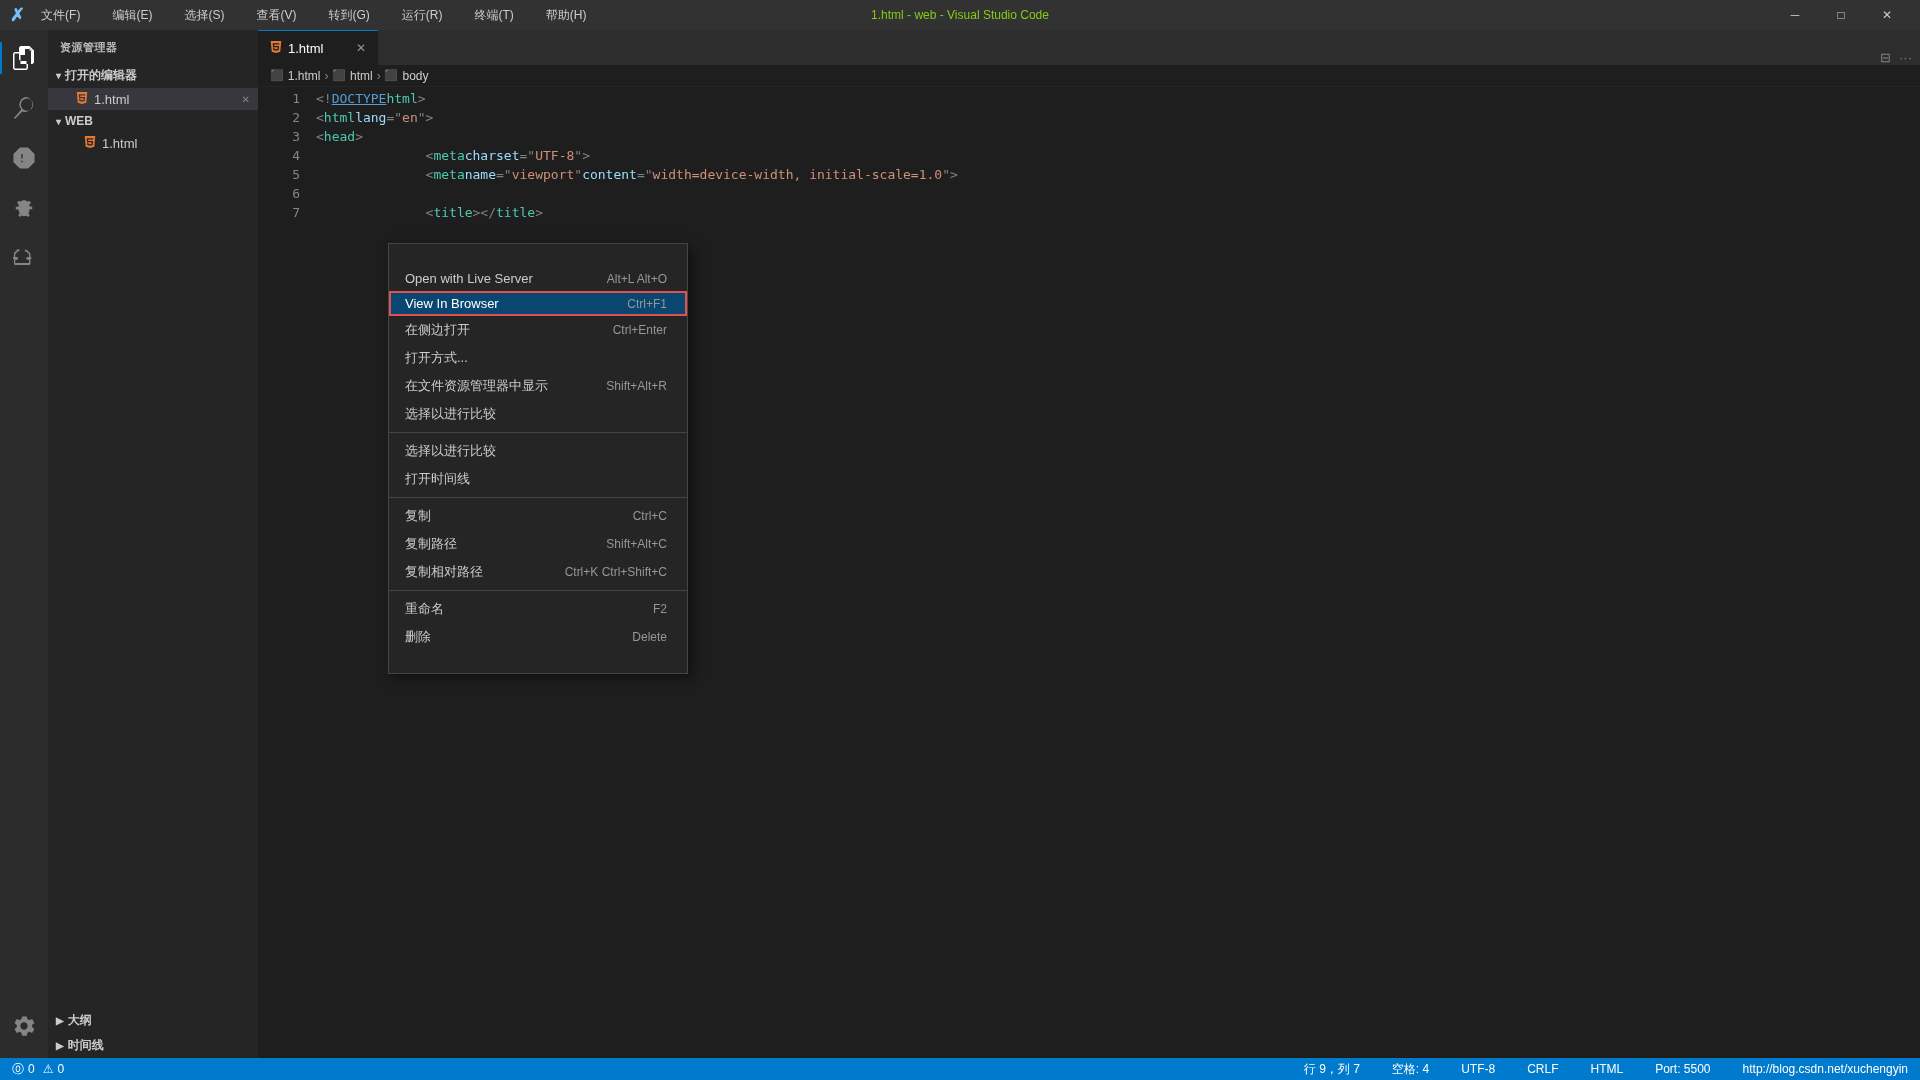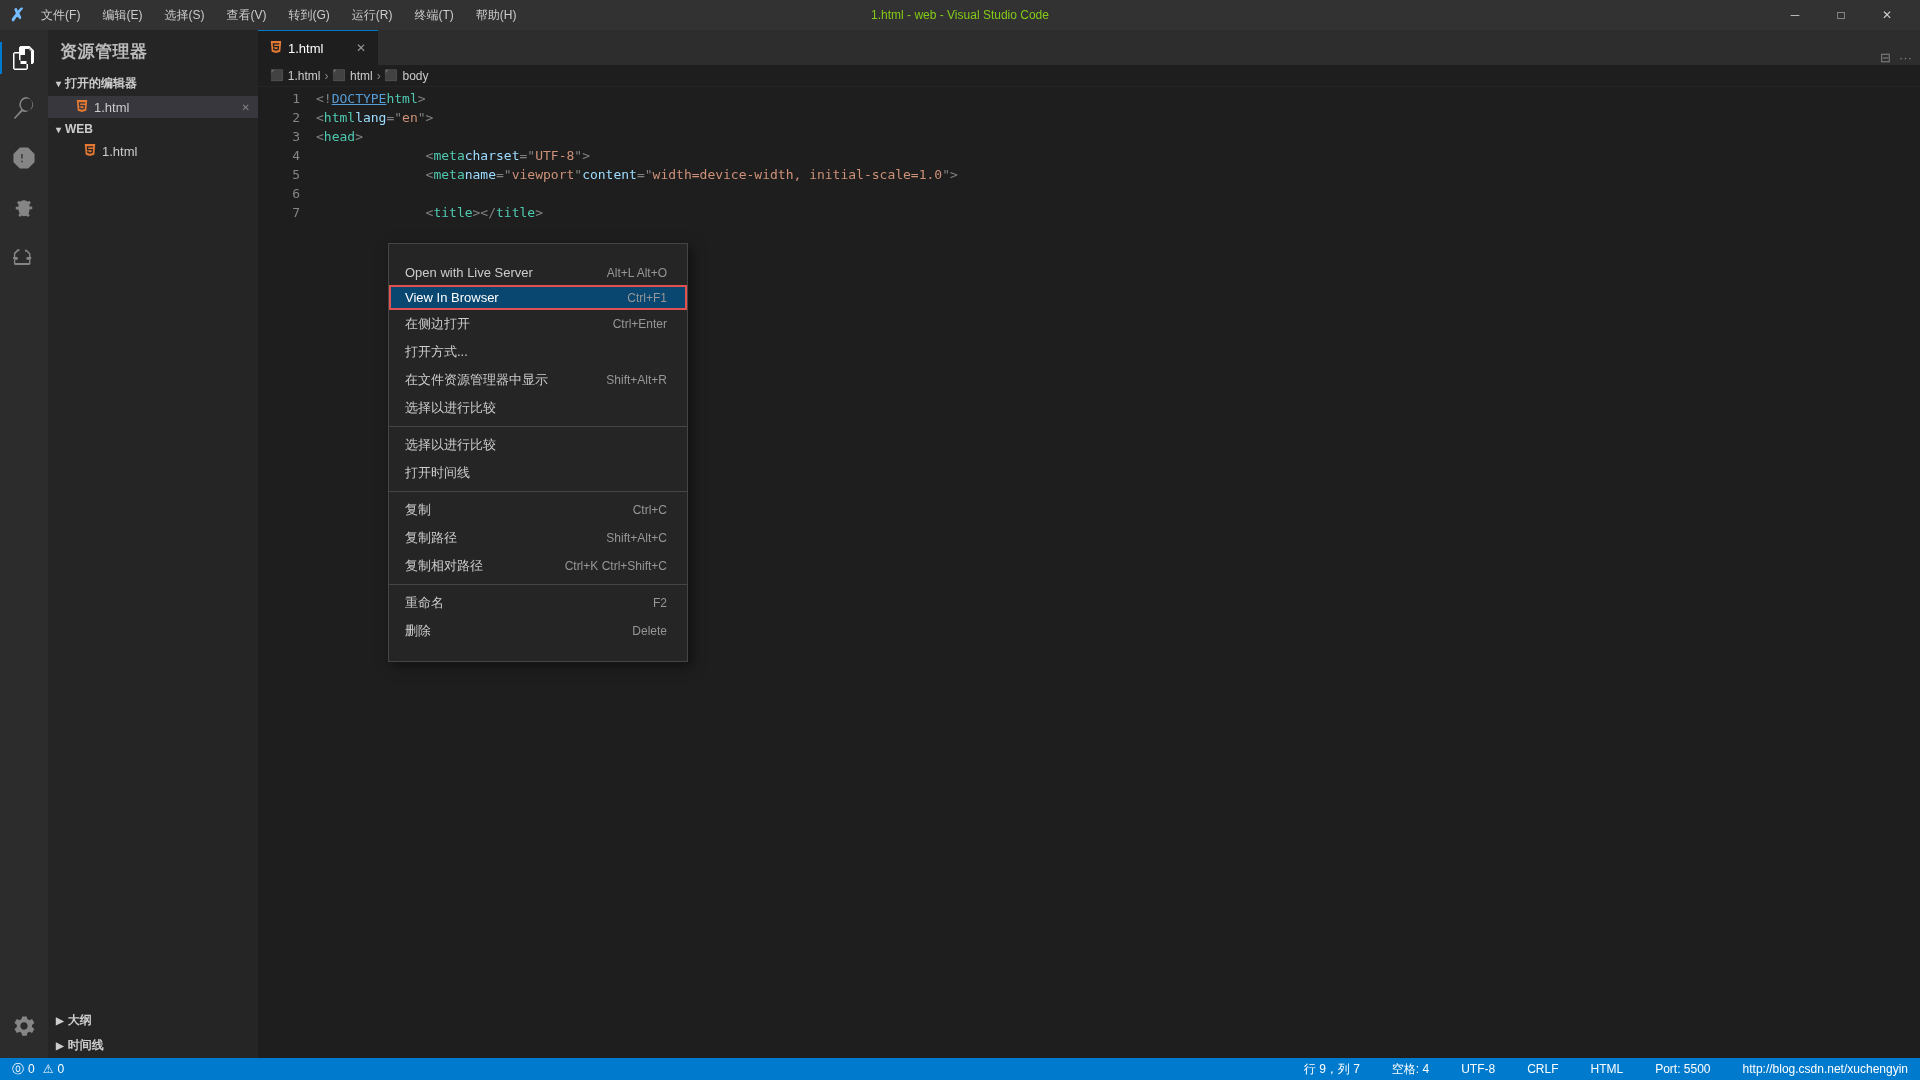--- a/index.html
+++ b/index.html
@@ -30,21 +30,21 @@
       align-items: center;
       gap: 8px;
     }
     .title-bar-icon {
       color: #75beff;
       font-size: 16px;
       font-weight: bold;
     }
     .menu-bar {
       display: flex;
-      gap: 6px;
+      gap: 16px;
     }
     .menu-item {
       padding: 4px 8px;
       cursor: pointer;
       border-radius: 3px;
       font-size: 12px;
       color: #cccccc;
     }
     .title-bar-center {
       font-size: 12px;
@@ -120,21 +120,21 @@
     .sidebar {
       width: 210px;
       background: #252526;
       display: flex;
       flex-direction: column;
       flex-shrink: 0;
       overflow: hidden;
     }
     .sidebar-title {
       padding: 10px 12px 8px 12px;
-      font-size: 17px;
+      font-size: 11px;
       font-weight: 700;
       color: #bbbbbb;
       text-transform: uppercase;
       letter-spacing: 0.5px;
     }
     .sidebar-section-header {
       display: flex;
       align-items: center;
       padding: 4px 8px;
       cursor: pointer;
@@ -273,21 +273,21 @@
     
     .context-menu {
       position: absolute;
       top: 156px;
       left: 130px;
       width: 300px;
       background: #252526;
       border: 1px solid #454545;
       box-shadow: 4px 4px 12px rgba(0,0,0,0.5);
       z-index: 1000;
-      padding: 16px 0;
+      padding: 22px 0;
     }
     .ctx-item {
       display: flex;
       align-items: center;
       justify-content: space-between;
       padding: 5px 20px 5px 16px;
       cursor: pointer;
       font-size: 13px;
       color: #cccccc;
     }

